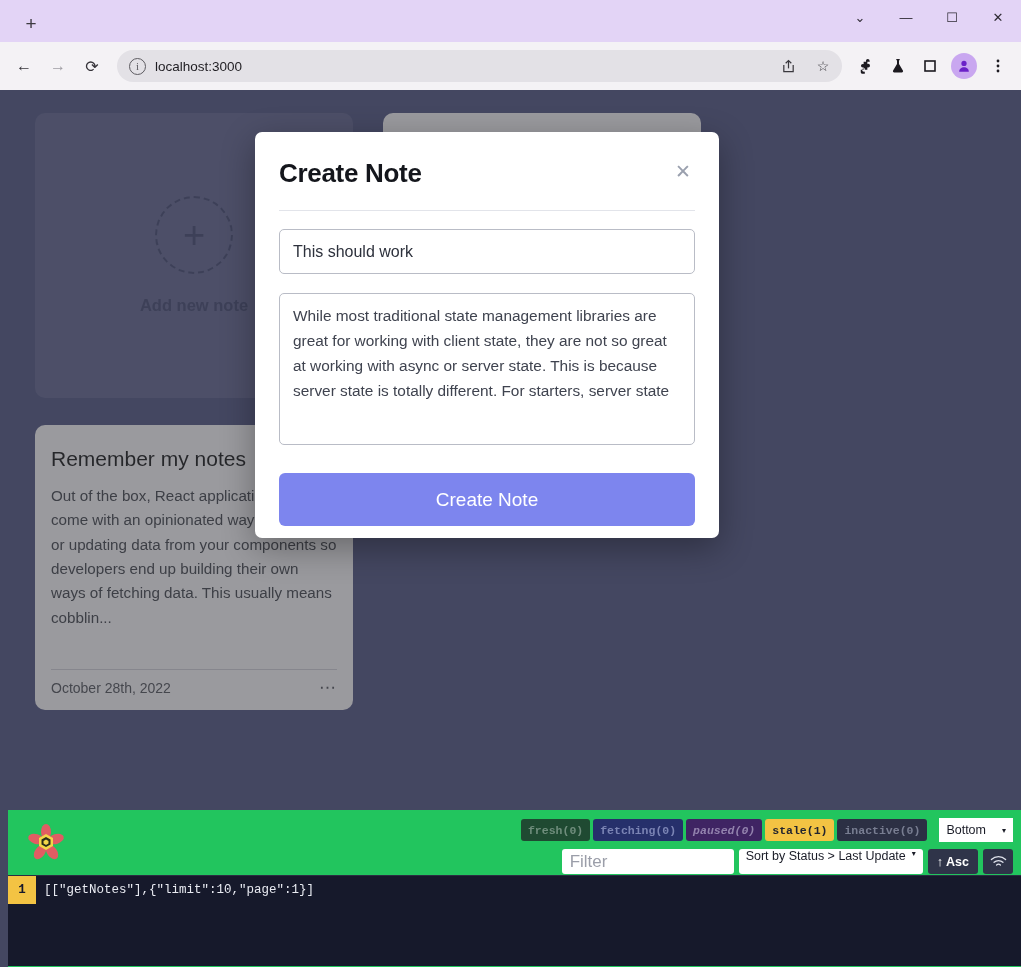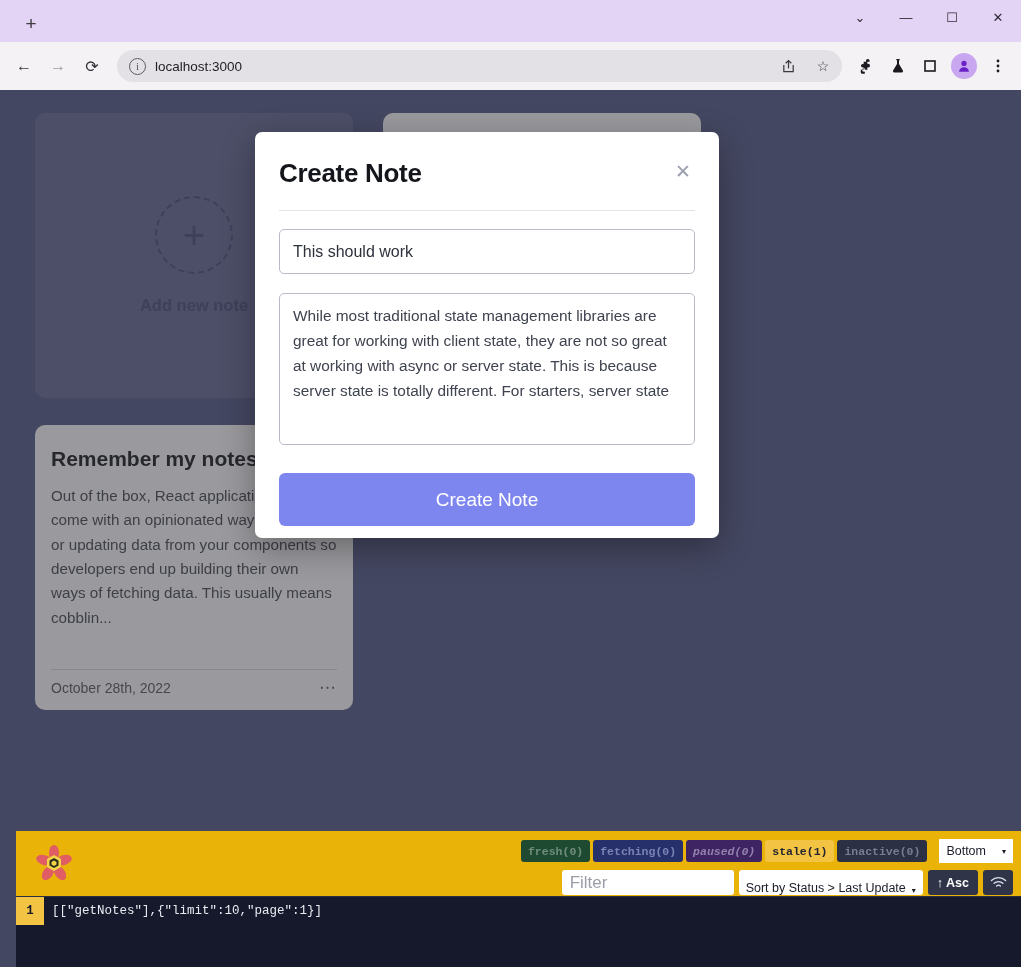--- a/index.html
+++ b/index.html
@@ -123,21 +123,21 @@
   .add-plus { font-size: 38px; color: #3f4470; font-weight: 300; line-height: 1; }
   .add-label { font-size: 16.5px; font-weight: 700; color: #3f4470; }
 
   .note-card {
     background: #e7e7ef; border-radius: 10px;
     padding: 22px 16px 14px 16px;
     display: flex; flex-direction: column;
     height: 285px;
   }
   .note-title {
-    font-size: 21px; font-weight: 700; color: #14161c;
+    font-size: 21px; font-weight: 400; color: #14161c;
     margin-bottom: 13px; white-space: nowrap;
     overflow: hidden; line-height: 1.15;
   }
   .note-body {
     font-size: 15.2px; line-height: 1.6; color: #3f434f;
     flex: 1 1 auto; overflow: hidden;
   }
   .note-divider { height: 1px; background: #c4c4d0; margin: 8px 0 0 0; }
   .note-foot {
     display: flex; align-items: center; justify-content: space-between;
@@ -185,22 +185,22 @@
   }
   .submit-btn {
     width: 100%; height: 53px; margin-top: 24px;
     background: #7d85ee; border: none; border-radius: 6px;
     color: #ffffff; font-size: 19px; font-weight: 400;
     font-family: "Liberation Sans", sans-serif;
   }
 
   
   .devtools {
-    position: absolute; left: 16px; right: 0; bottom: 0;
-    height: 136px; background: #eab308;
+    position: absolute; left: 8px; right: 0; bottom: 0;
+    height: 157px; background: #22c55e;
     color: #e5e7ef;
     font-family: "Liberation Mono", monospace;
   }
   .dt-header {
     height: 65px; display: flex; align-items: center;
     padding: 0 8px; position: relative;
   }
   .rq-logo { width: 44px; height: 44px; margin-left: 8px; position: relative; flex: 0 0 44px; }
   .dt-controls {
     position: absolute; right: 8px; top: 8px;
@@ -229,21 +229,21 @@
   .filter-input {
     width: 172px; height: 25px; background: #ffffff;
     border: none; border-radius: 3px; padding: 0 8px;
     font-size: 17px; color: #1a1c27; outline: none;
     font-family: "Liberation Sans", sans-serif;
   }
   .filter-input::placeholder { color: #9b9ea9; }
   .sort-select {
     height: 25px; background: #ffffff; color: #1a1c27;
     border-radius: 3px; padding: 0 7px; font-size: 12.5px;
-    display: flex; align-items: flex-end; gap: 6px;
+    display: flex; align-items: flex-start; gap: 6px;
     font-family: "Liberation Sans", sans-serif;
   }
   .asc-btn {
     height: 25px; background: #2f3449; color: #ffffff;
     border-radius: 3px; padding: 0 9px; font-size: 12.5px;
     font-weight: 700; display: flex; align-items: center; gap: 3px;
     font-family: "Liberation Sans", sans-serif;
   }
   .wifi-btn {
     height: 25px; width: 30px; background: #2f3449;

